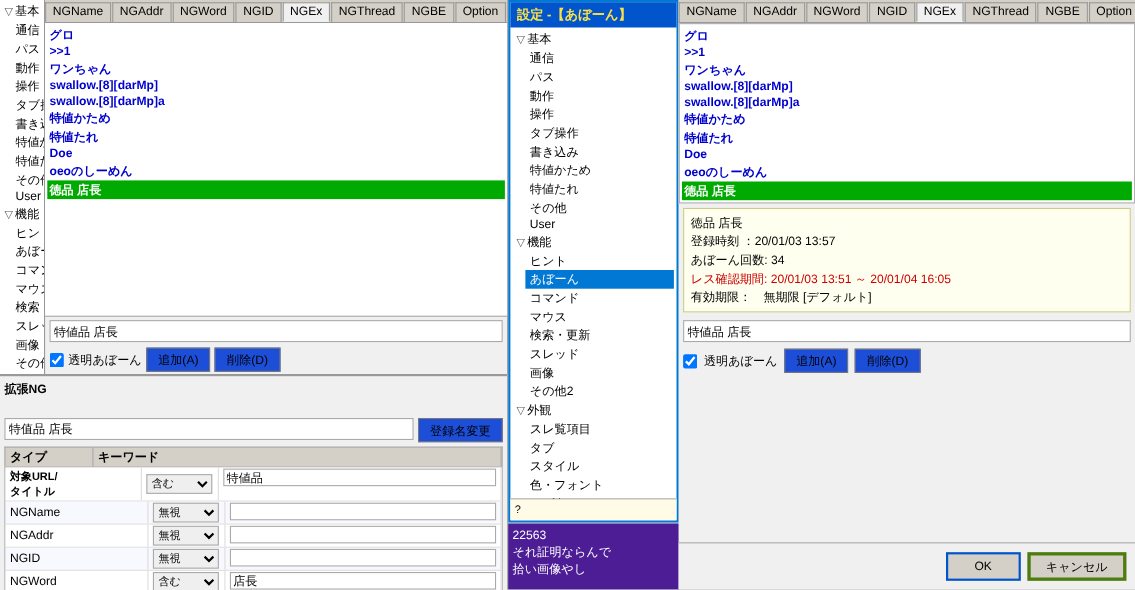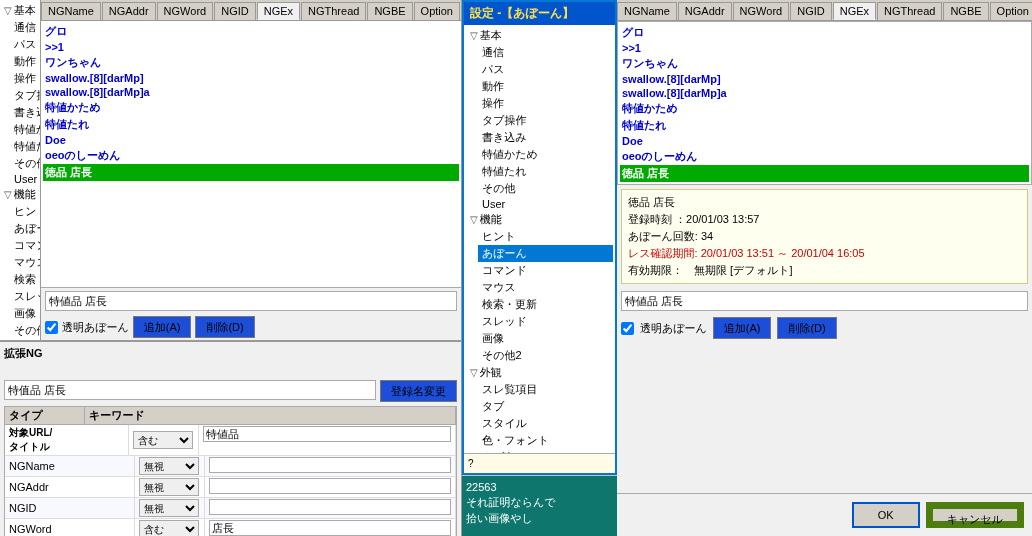--- a/index.html
+++ b/index.html
@@ -261,35 +261,35 @@
     .btn-ok {
       padding: 3px 24px;
       border: 2px solid #0055cc;
       background: #d4d0c8;
       cursor: pointer;
       font-size: 11px;
       height: 26px;
     }
     .btn-cancel {
       padding: 3px 14px;
-      border: 7px solid #4d7c0f;
+      border: 3px solid #4d7c0f;
       background: #d4d0c8;
       cursor: pointer;
       font-size: 11px;
       height: 26px;
     }
 
     
     .chat-area {
       position: absolute;
       left: 462px;
       top: 476px;
       width: 155px;
       height: 60px;
-      background: #0f766e;
+      background: #4c1d95;
       overflow: hidden;
     }
     .chat-text {
       color: white;
       padding: 4px;
       font-size: 11px;
       line-height: 1.4;
     }
 
     .right-main {

